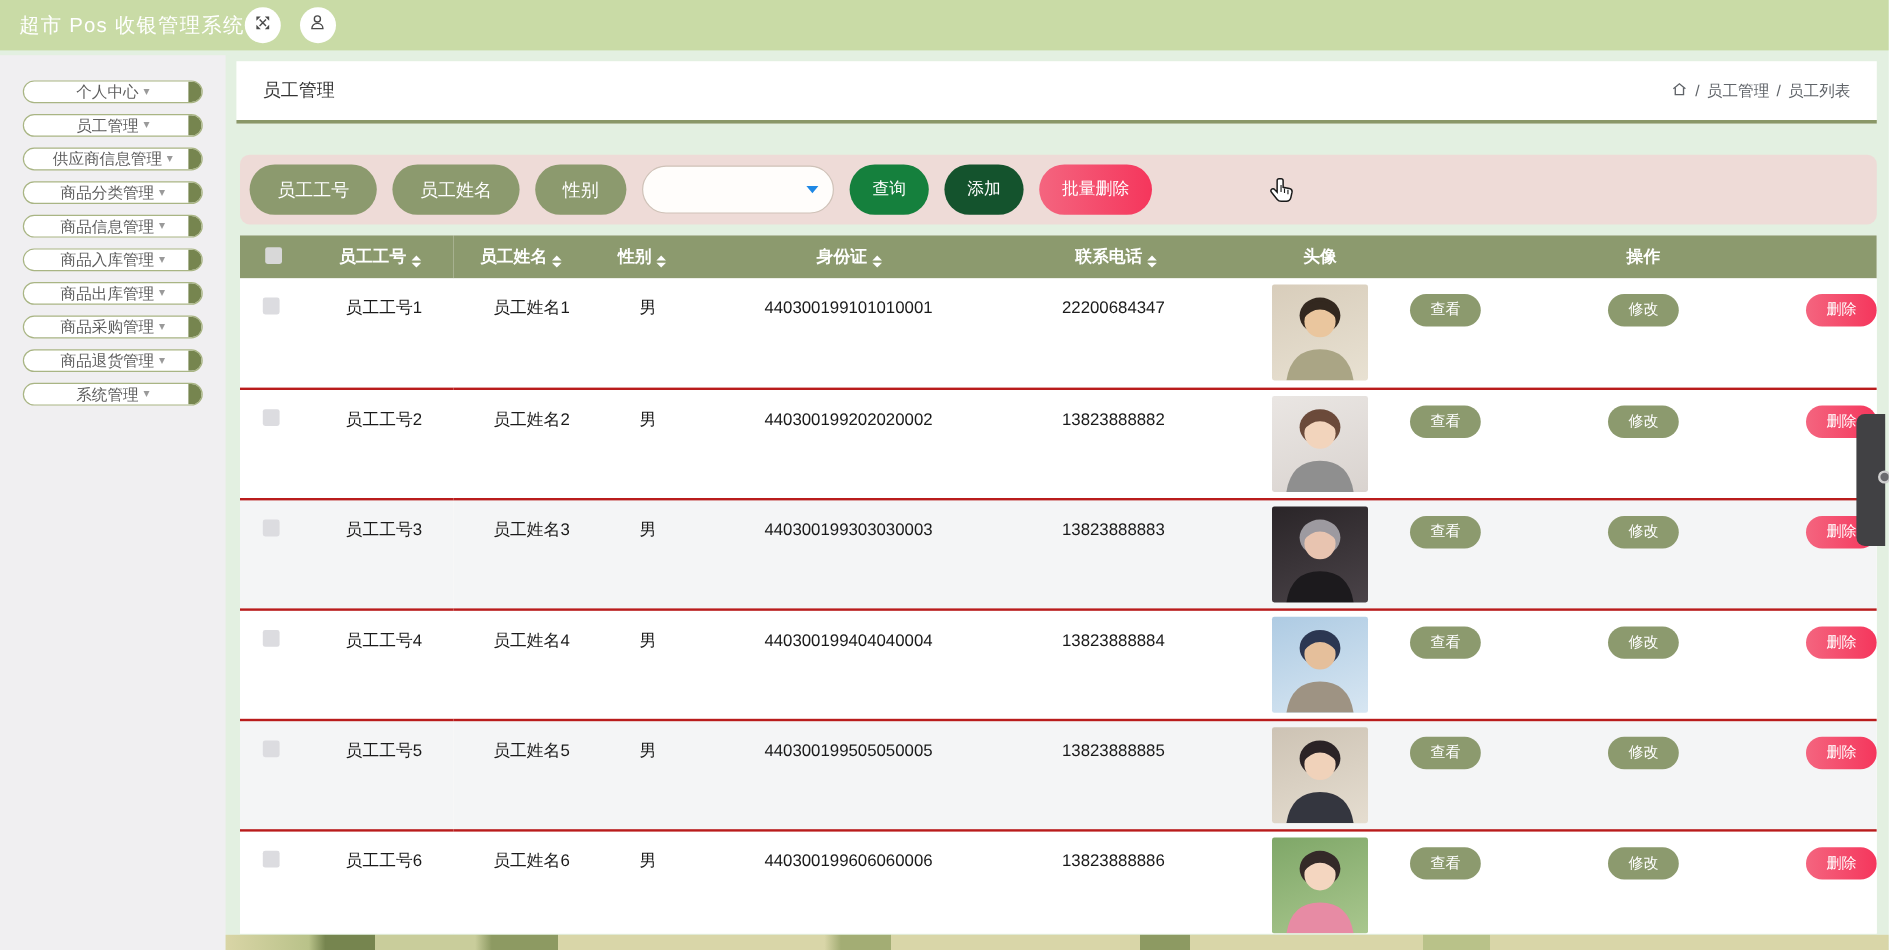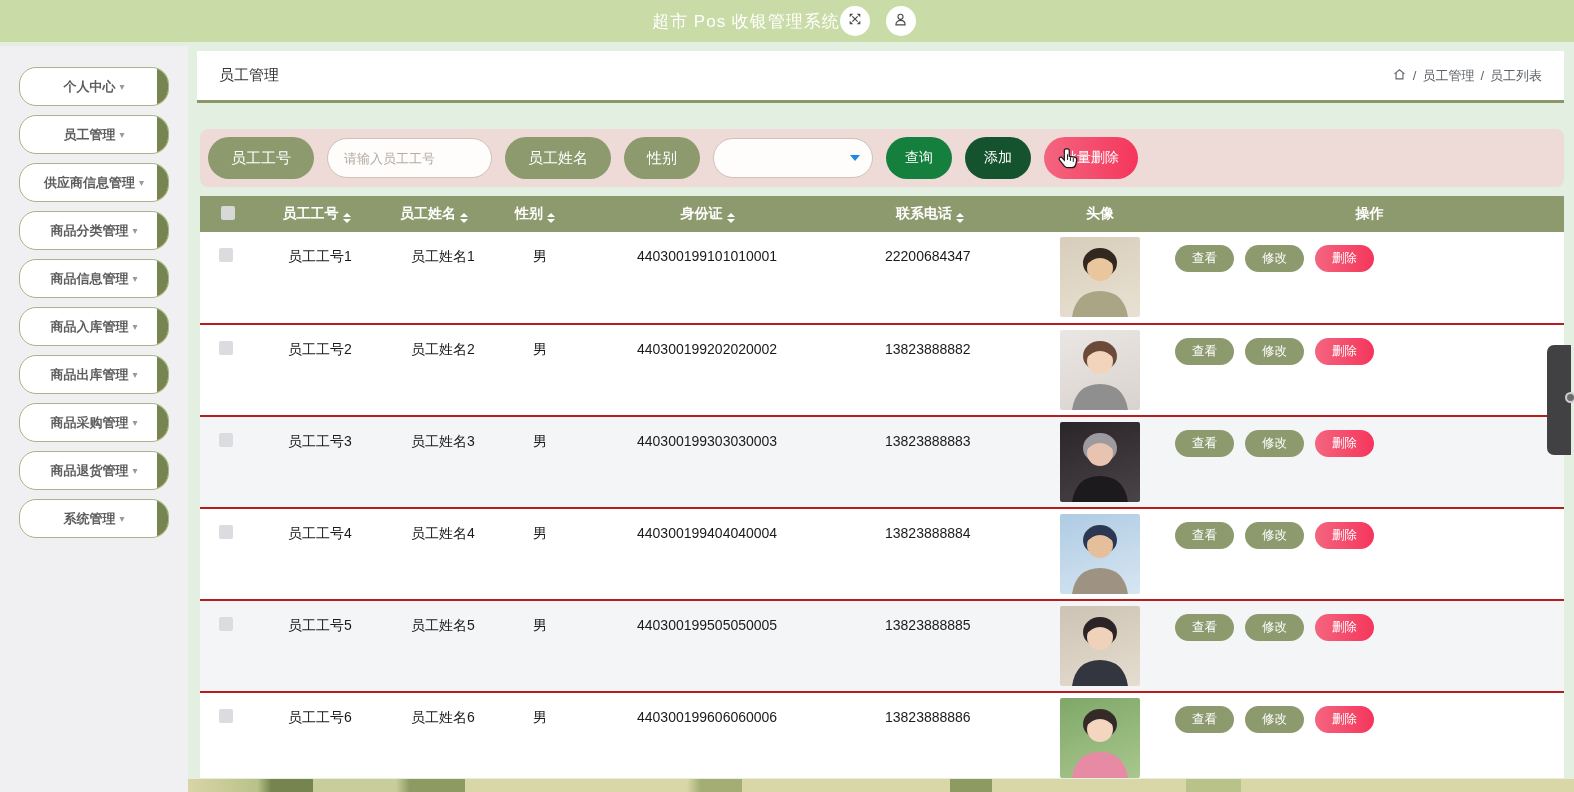--- a/index.html
+++ b/index.html
@@ -1,27 +1,27 @@
 <!DOCTYPE html>
 <html><head>
 <meta charset="utf-8">
 <style>
   * { margin:0; padding:0; box-sizing:border-box; }
   html,body { width:1574px; height:792px; overflow:hidden; }
   body { font-family:"Liberation Sans","DejaVu Sans",sans-serif; background:#e3f0e1; position:relative; }
 
   
-  .topbar { position:absolute; left:0; top:0; width:1574px; height:42px; background:#c9dba6; display:flex; align-items:center; justify-content:center; padding:0 16px; }
+  .topbar { position:absolute; left:0; top:0; width:1574px; height:42px; background:#c9dba6; display:flex; align-items:center; justify-content:flex-start; padding:0 16px; }
   .app-title { color:#ffffff; font-size:17px; letter-spacing:1px; }
   .topbar-right { display:flex; align-items:center; gap:16px; margin-right:6px; }
   .circle-btn { width:30px; height:30px; border-radius:50%; background:#ffffff; display:flex; align-items:center; justify-content:center; cursor:pointer; }
 
   
   .sidebar { position:absolute; left:0; top:46px; width:188px; height:746px; background:#f0eff1; padding-top:21px; }
-  .side-item { position:relative; width:150px; height:39px; margin:0 auto 9px auto; background:#ffffff; border:1px solid #a9b584; border-radius:17px; display:flex; align-items:center; justify-content:center; overflow:hidden; cursor:pointer;font-weight:bold; }
+  .side-item { position:relative; width:150px; height:19px; margin:0 auto 9px auto; background:#ffffff; border:1px solid #a9b584; border-radius:17px; display:flex; align-items:center; justify-content:center; overflow:hidden; cursor:pointer; }
   .side-label { font-size:13px; color:#5d5d5d; }
   .side-caret { font-size:10px; color:#9a9a9a; margin-left:4px; }
   .side-accent { position:absolute; right:0; top:0; width:11px; height:100%; background:#76854f; }
 
   
   .content { position:absolute; left:188px; top:46px; width:1386px; height:746px; }
   .page-head { margin:5px 10px 0 9px; height:52px; background:#ffffff; border-bottom:3px solid #8a9768; display:flex; align-items:center; justify-content:space-between; padding:0 22px; }
   .page-title { font-size:15px; color:#333333; }
   .breadcrumb { display:flex; align-items:center; gap:6px; font-size:13px; color:#5f6368; }
 
@@ -49,21 +49,21 @@
   .cell-check { padding-left:19px; }
   .checkbox { width:14px; height:14px; background:#dcdce0; border-radius:2px; display:inline-block; cursor:pointer; }
   thead .checkbox { background:#d8d8d8; }
   td:nth-child(2){ padding-left:33px;margin-top:18px; } td:nth-child(3){ padding-left:33px; }
   td:nth-child(4){ padding-left:43px; } td:nth-child(5){ padding-left:57px; }
   td:nth-child(6){ padding-left:50px; }
   .cell-avatar { text-align:center; padding-top:5px; }
   .avatar { width:80px; height:80px; border-radius:2px; display:inline-block; position:relative; overflow:hidden; }
   .avatar svg { position:absolute; left:0; top:0; }
   .cell-actions { padding-top:13px; }
-  .actions { display:flex; justify-content:flex-start; gap:11px; }
+  .actions { display:flex; justify-content:space-between; gap:11px; }
   .mini-btn { border:none; color:#fff; font-size:12.5px; height:27px; padding:0 17px; border-radius:14px; cursor:pointer; }
   .mini-olive { background:#8c9a6e; }
   .mini-red { background:linear-gradient(90deg,#f4657f,#f5365c); }
   .sort { display:inline-flex; flex-direction:column; gap:2px; margin-left:4px; vertical-align:1px; }
   .sort i { width:0; height:0; border-left:4px solid transparent; border-right:4px solid transparent; }
   .sort .up { border-bottom:4px solid #ffffff; }
   .sort .down { border-top:4px solid #ffffff; }
 
   
   .bottom-band { position:absolute; left:188px; bottom:0; width:1386px; height:13px;
@@ -178,21 +178,20 @@
       </span>
       <span>/</span>
       <span>员工管理</span>
       <span>/</span>
       <span>员工列表</span>
     </div>
   </div>
 
   <div class="filter-card">
     <div class="pill-label">员工工号</div>
-    <input class="pill-input" placeholder="请输入员工工号" style="">
     <div class="pill-label">员工姓名</div>
     <div class="pill-label">性别</div>
     <div class="select-wrap">
       <select class="pill-select"><option></option></select>
       <span class="select-chevron"></span>
     </div>
     <button class="btn btn-search">查询</button>
     <button class="btn btn-add">添加</button>
     <button class="btn btn-danger">批量删除</button>
   </div>

